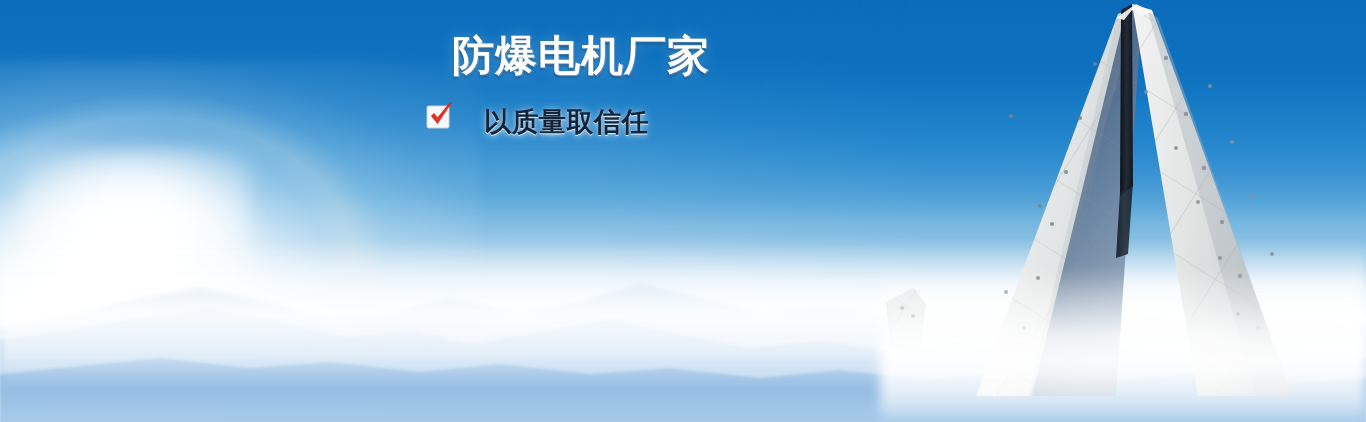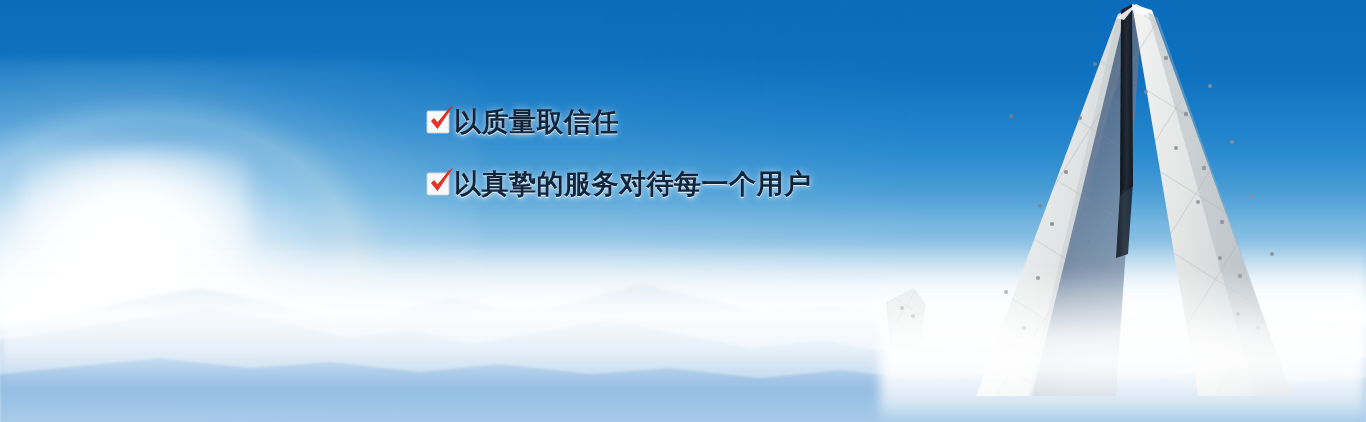--- a/index.html
+++ b/index.html
@@ -157,22 +157,21 @@
 
   .bullets{
     position:absolute;
     left:426px; top:104px;
     display:flex;
     flex-direction:column;
     gap:26px;
   }
   .bullet{
     display:flex;
-    align-items:center;
-    gap:2px;
+    gap:32px;
   }
   .check-icon{
     position:relative;
     width:26px; height:26px;
     flex:0 0 26px;
   }
   .check-icon svg{ position:absolute; left:-3px; top:-6px; width:34px; height:34px; }
 
   .bullet-text{
     font-size:27px;
@@ -338,44 +337,34 @@
         <path d="M6,306 L34,292 L46,308 L40,354 L10,352 Z" fill="url(#panelGrid)" opacity=".7"></path>
         <circle cx="22" cy="312" r="2" fill="#7d848a" opacity=".8"></circle>
         <circle cx="33" cy="320" r="2" fill="#7d848a" opacity=".8"></circle>
       </g>
     </svg>
   </div>
   <div class="foot-mist"></div>
 
   <div class="content">
 
+    <div class="headline">防爆电机厂家</div>
 
     <div class="bullets">
 
       <div class="bullet">
         <span class="check-icon">
           <svg viewBox="0 0 34 34">
             <rect x="4" y="8" width="22" height="22" rx="1.5" fill="#fdfdfd" stroke="#c9ccce" stroke-width="1"></rect>
             <rect x="5.2" y="9.2" width="19.6" height="19.6" fill="#f4f6f8" opacity=".7"></rect>
             <path d="M8 18 L14.5 26 L30 3 L25 6.5 L14.5 19.5 L11 15 Z" fill="#d81f16"></path>
             <path d="M8.6 18.2 L14.6 25.2 L29 4.6 L25.2 7.4 L14.6 20.4 L11.2 16 Z" fill="#ef3b2a" opacity=".75"></path>
           </svg>
         </span>
         <span class="bullet-text">以质量取信任</span>
       </div>
 
 
-      <div class="bullet">
-        <span class="check-icon">
-          <svg viewBox="0 0 34 34">
-            <rect x="4" y="8" width="22" height="22" rx="1.5" fill="#fdfdfd" stroke="#c9ccce" stroke-width="1"></rect>
-            <rect x="5.2" y="9.2" width="19.6" height="19.6" fill="#f4f6f8" opacity=".7"></rect>
-            <path d="M8 18 L14.5 26 L30 3 L25 6.5 L14.5 19.5 L11 15 Z" fill="#d81f16"></path>
-            <path d="M8.6 18.2 L14.6 25.2 L29 4.6 L25.2 7.4 L14.6 20.4 L11.2 16 Z" fill="#ef3b2a" opacity=".75"></path>
-          </svg>
-        </span>
-        <span class="bullet-text">以真挚的服务对待每一个用户</span>
-      </div>
 
     </div>
   </div>
 
 </div>
 
 </body></html>

